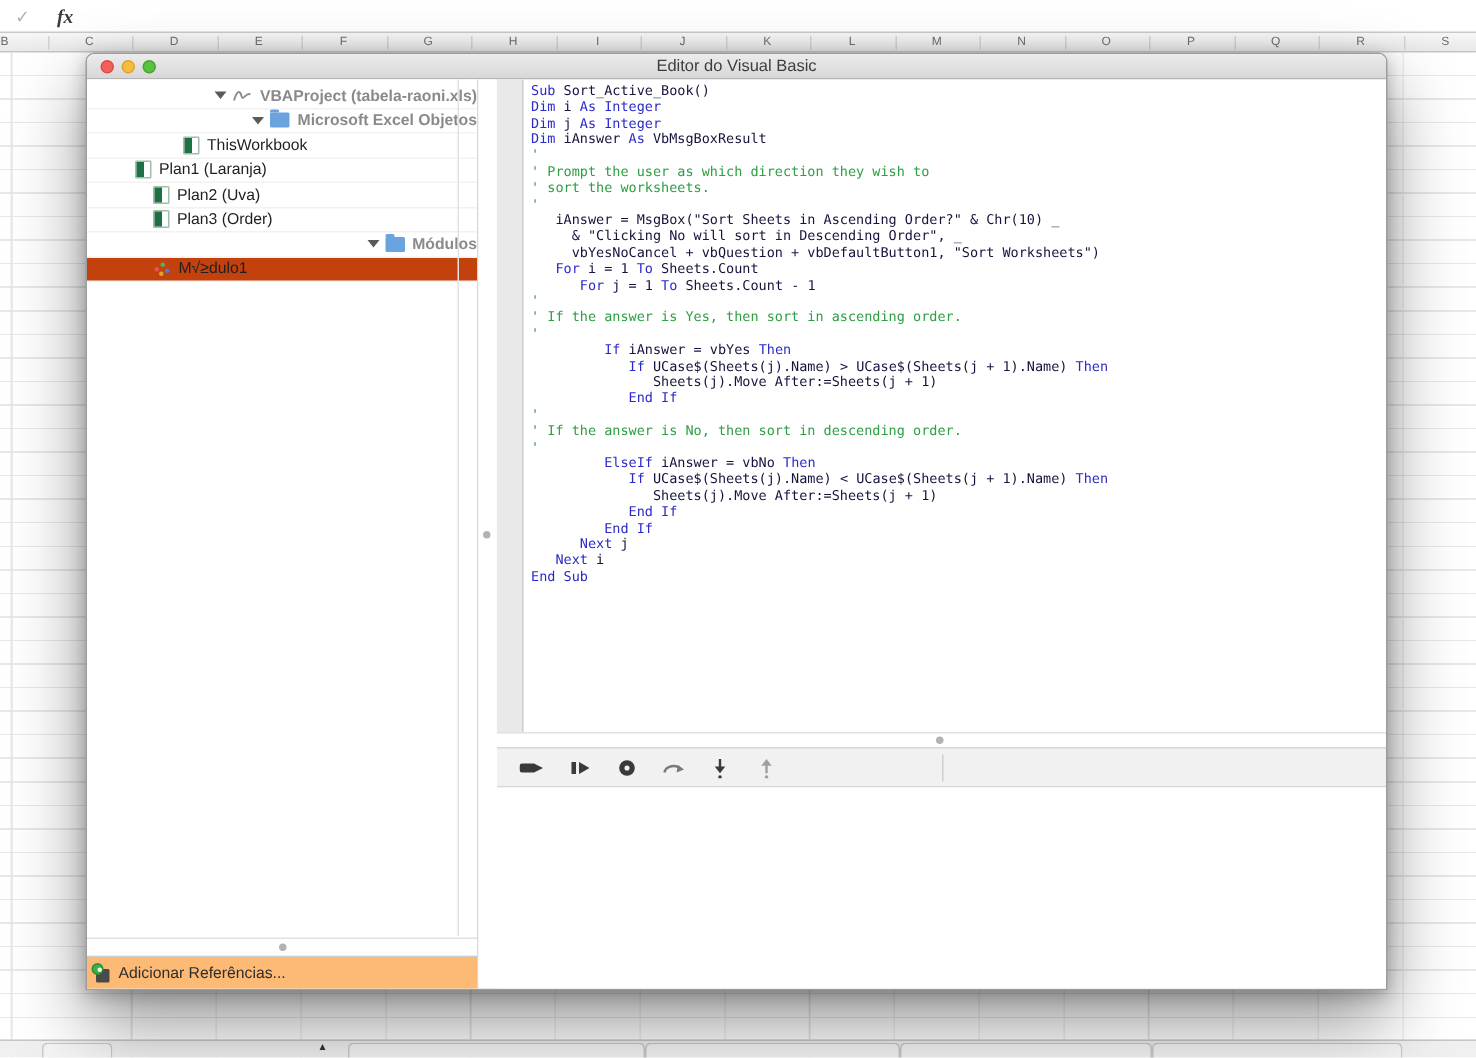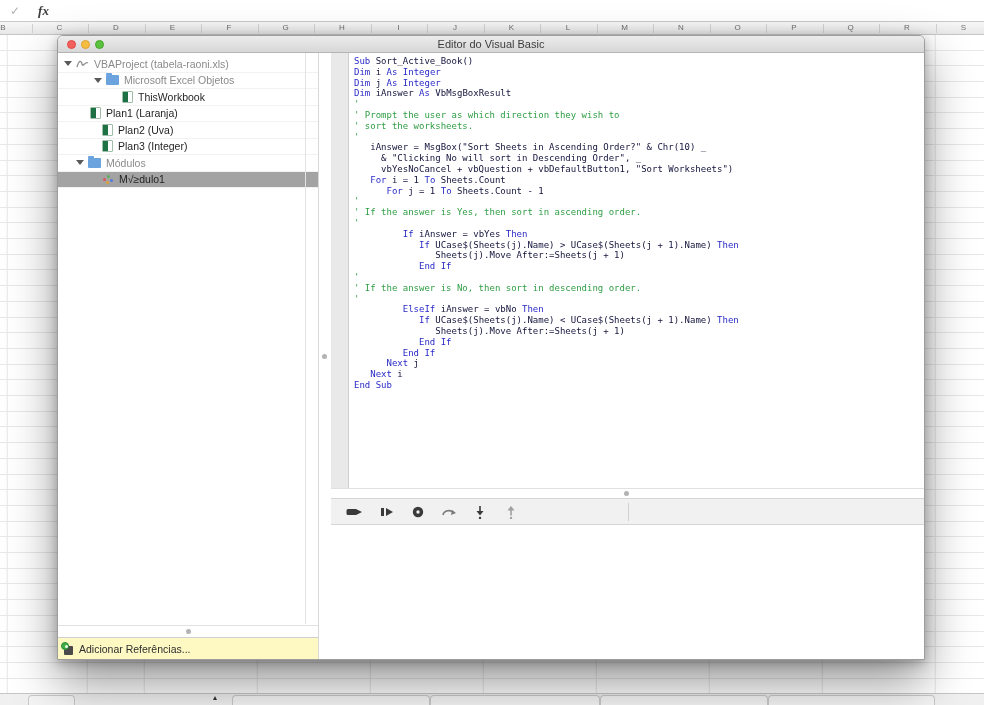--- a/index.html
+++ b/index.html
@@ -46,22 +46,22 @@
   #win-body { display:flex; height:606px; }
 
   
   #left-pane { width:261px; border-right:1px solid #d8d8d8; display:flex; flex-direction:column;
     position:relative; background:#fff; }
   #project-tree { flex:1; padding-top:3px; overflow:hidden; }
   #tree-scroll-track { position:absolute; right:0; top:0; bottom:35px; width:13px;
     border-left:1px solid #e3e3e3; }
   .trow { height:16.5px; display:flex; align-items:center; border-bottom:1px solid #f2f2f2;
     font-size:10.5px; color:#1f1f1f; white-space:nowrap; }
-  .trow.bold { font-weight:normal; color:#8a8a8a; }
-  .trow.selected { background:#a3a3a3; }
+  .trow.bold { font-weight:bold; color:#8a8a8a;justify-content:flex-end; }
+  .trow.selected { background:#c2410c; }
   .disc { width:0; height:0; border-left:4px solid transparent; border-right:4px solid transparent;
     border-top:5px solid #5a5a5a; margin-right:4px; flex:none; }
   .ticon { flex:none; margin-right:5px; display:inline-flex; }
   .folder-ico { width:13px; height:10px; background:#6aa3dd; border-radius:1px; position:relative; }
   .folder-ico::before { content:""; position:absolute; left:0; top:-2px; width:6px; height:2px;
     background:#6aa3dd; border-radius:1px 1px 0 0; }
   .sheet-ico { width:11px; height:12px; background:#fff; border:1px solid #9fbfa9; border-radius:1px;
     position:relative; }
   .sheet-ico::before { content:""; position:absolute; left:0; top:0; width:5px; height:10px;
     background:#1e7145; }
@@ -69,21 +69,21 @@
   .module-ico i { position:absolute; width:3px; height:3px; border-radius:50%; }
   .module-ico i:nth-child(1){ left:1px; top:5px; background:#e05555; }
   .module-ico i:nth-child(2){ left:5px; top:2px; background:#58b158; }
   .module-ico i:nth-child(3){ left:8px; top:6px; background:#5577dd; }
   .module-ico i:nth-child(4){ left:4px; top:8px; background:#e0a030; }
 
   #pane-splitter { height:12px; position:relative; border-top:1px solid #e2e2e2; background:#fff; }
   #pane-splitter .grip, #h-splitter .grip, #v-splitter .grip { position:absolute; width:5px; height:5px;
     border-radius:50%; background:#b3b3b3; }
   #pane-splitter .grip { left:128px; top:3px; }
-  #refs-bar { height:22px; background:#fef9c3; border-top:1px solid #cfcfcf; display:flex;
+  #refs-bar { height:22px; background:#fdba74; border-top:1px solid #cfcfcf; display:flex;
     align-items:center; padding-left:3px; font-size:10.5px; color:#2e2e2e; }
   .refs-ico { width:14px; height:14px; position:relative; margin-right:4px; flex:none; }
   .refs-ico .book { position:absolute; left:3px; top:4px; width:9px; height:9px; background:#4a4a4a;
     border-radius:1px; }
   .refs-ico .badge { position:absolute; left:0; top:0; width:8px; height:8px; border-radius:50%;
     background:#3fae49; border:1px solid #2c8b36; }
   .refs-ico .badge::after { content:""; position:absolute; left:2.5px; top:2.5px; width:3px; height:3px;
     border-radius:50%; background:#eaffea; }
 
   
@@ -210,21 +210,21 @@
           <div class="trow" style="padding-left: 44px;">
             <span class="ticon">
               <span class="sheet-ico"></span>
             </span>
             <span>Plan2 (Uva)</span>
           </div>
           <div class="trow" style="padding-left: 44px;">
             <span class="ticon">
               <span class="sheet-ico"></span>
             </span>
-            <span>Plan3 (Integer)</span>
+            <span>Plan3 (Order)</span>
           </div>
           <div class="trow bold" style="padding-left: 18px;">
             <span class="disc"></span>
             <span class="ticon">
               <span class="folder-ico"></span>
             </span>
             <span>Módulos</span>
           </div>
           <div class="trow selected" style="padding-left: 44px;">
             <span class="ticon">

